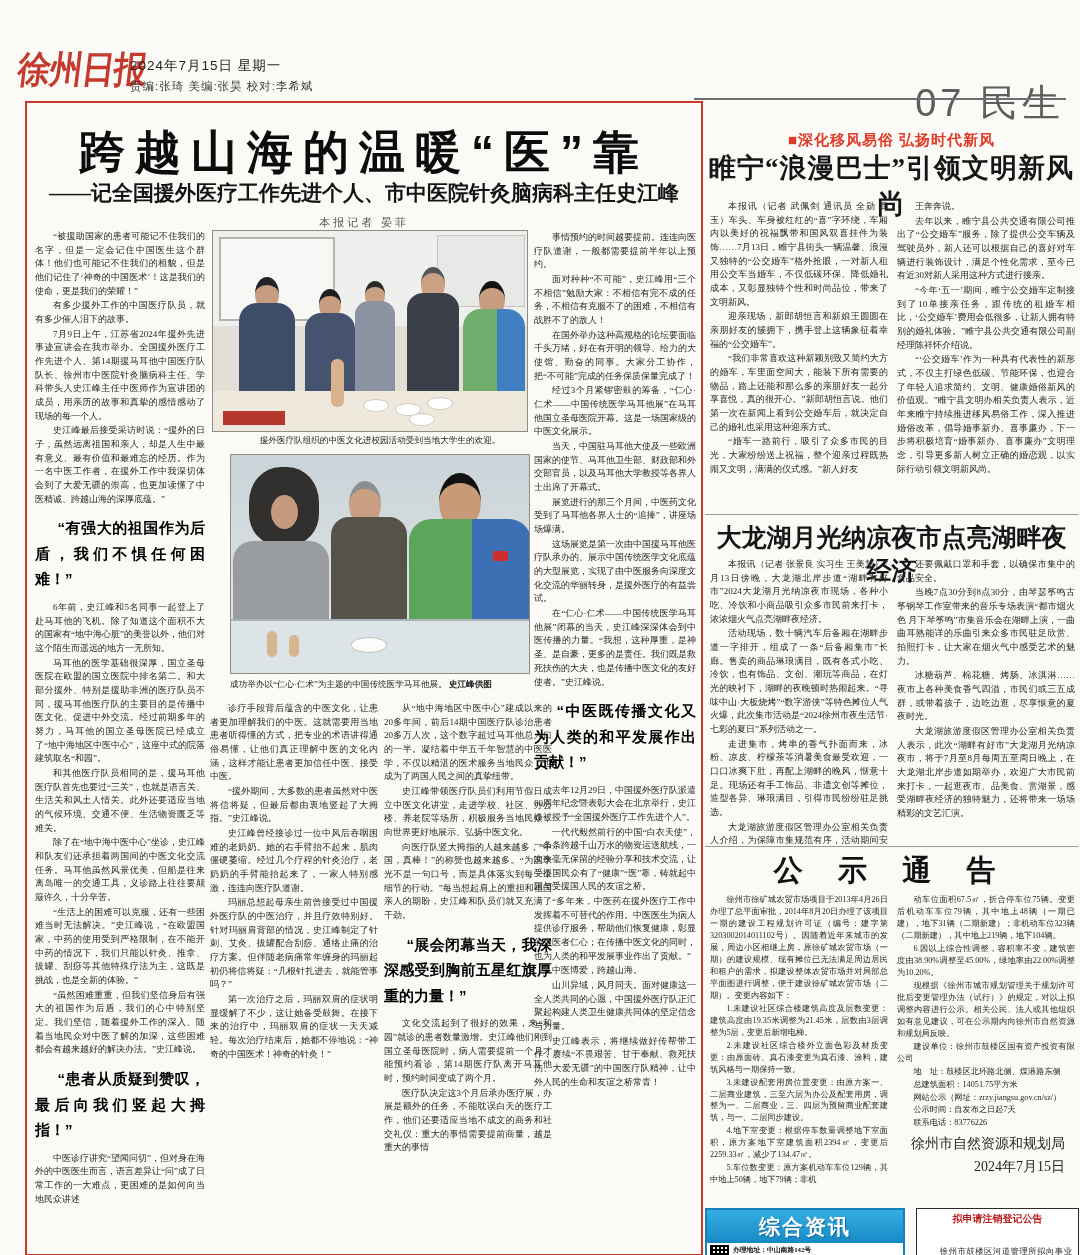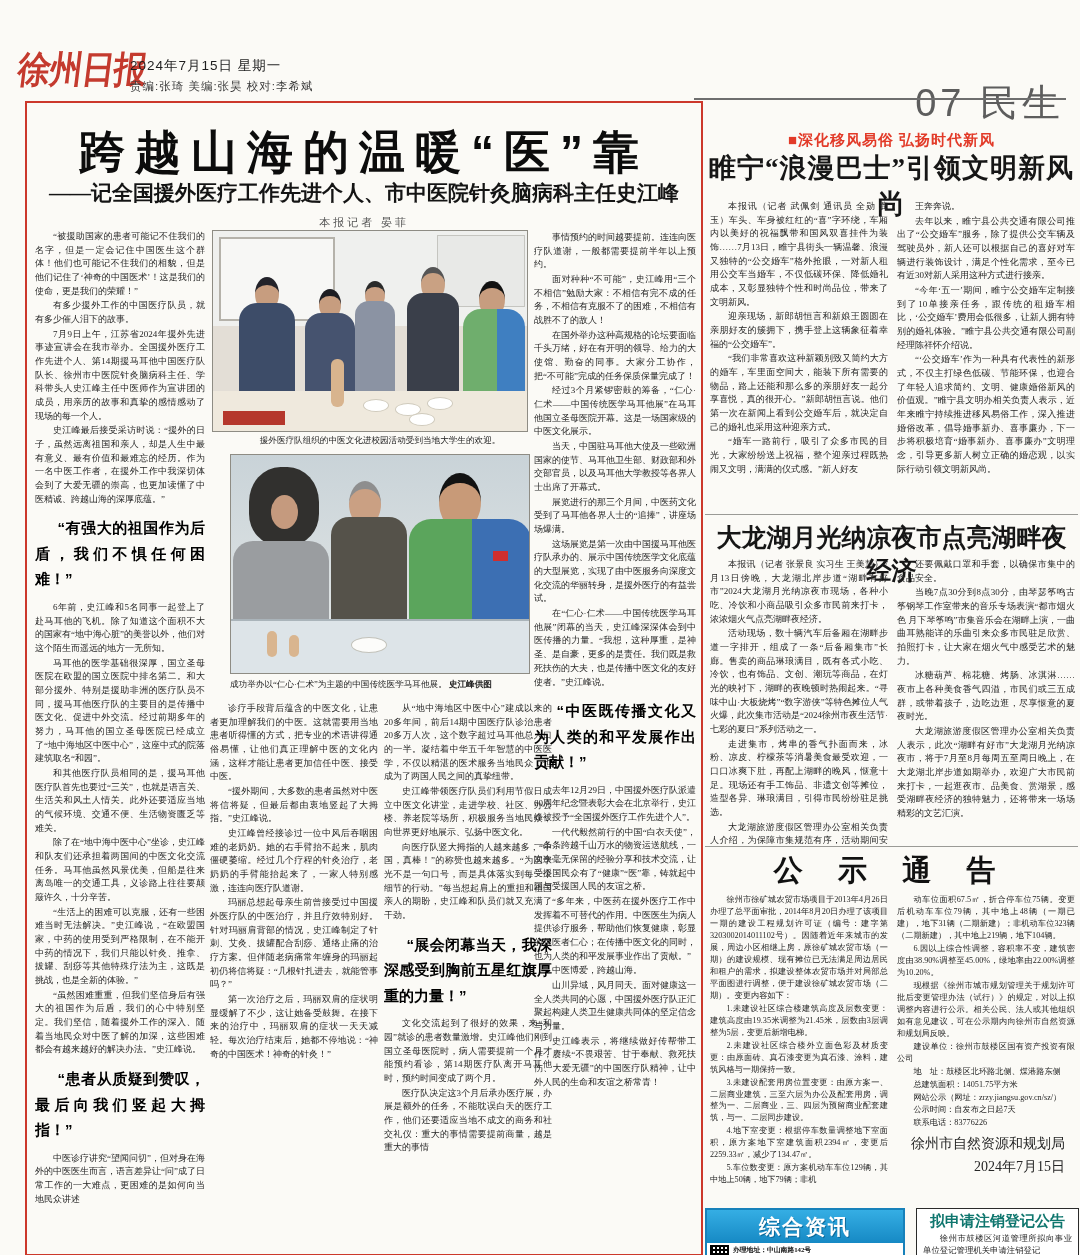--- a/index.html
+++ b/index.html
@@ -43,21 +43,21 @@
   .infobox-top{height:33px;background:linear-gradient(180deg,#35aee4,#1689c4);display:flex;align-items:center;justify-content:center;}
   .infobox-title{color:#fff;font-weight:900;font-size:21px;letter-spacing:2px;
                  font-family:"Liberation Sans",sans-serif;text-shadow:1px 1px 0 #0e6a9a;}
   .infobox-bottom{display:flex;gap:4px;padding:2px 3px;align-items:flex-start;}
   .qr{width:17px;height:17px;border:1px solid #000;flex:0 0 auto;
       background-image:repeating-linear-gradient(0deg,#000 0 2px,transparent 2px 4px),
                        repeating-linear-gradient(90deg,#000 0 2px,transparent 2px 4px);}
   .addr{font-size:6.8px;line-height:1.35;color:#111;font-weight:bold;}
   .cancelbox{left:916px;top:1208px;width:163px;height:60px;border:1.5px solid #2a2a2a;
              box-sizing:border-box;background:#fff;padding:3px 6px;}
-  .cancel-title{text-align:center;font-weight:bold;font-size:15px;color:#0f766e;margin-bottom:2px;}
+  .cancel-title{text-align:center;font-weight:bold;font-size:10px;color:#b91c1c;margin-bottom:20px;}
   .cancel-body{font-size:8.4px;line-height:1.45;text-indent:2em;text-align:justify;}
   .shape{position:absolute;}
 </style>
 </head>
 <body>
 
 <div class="page">
 
   <div class="abs masthead">徐州日报</div>
   <div class="abs dateline sans">2024年7月15日 星期一</div>

